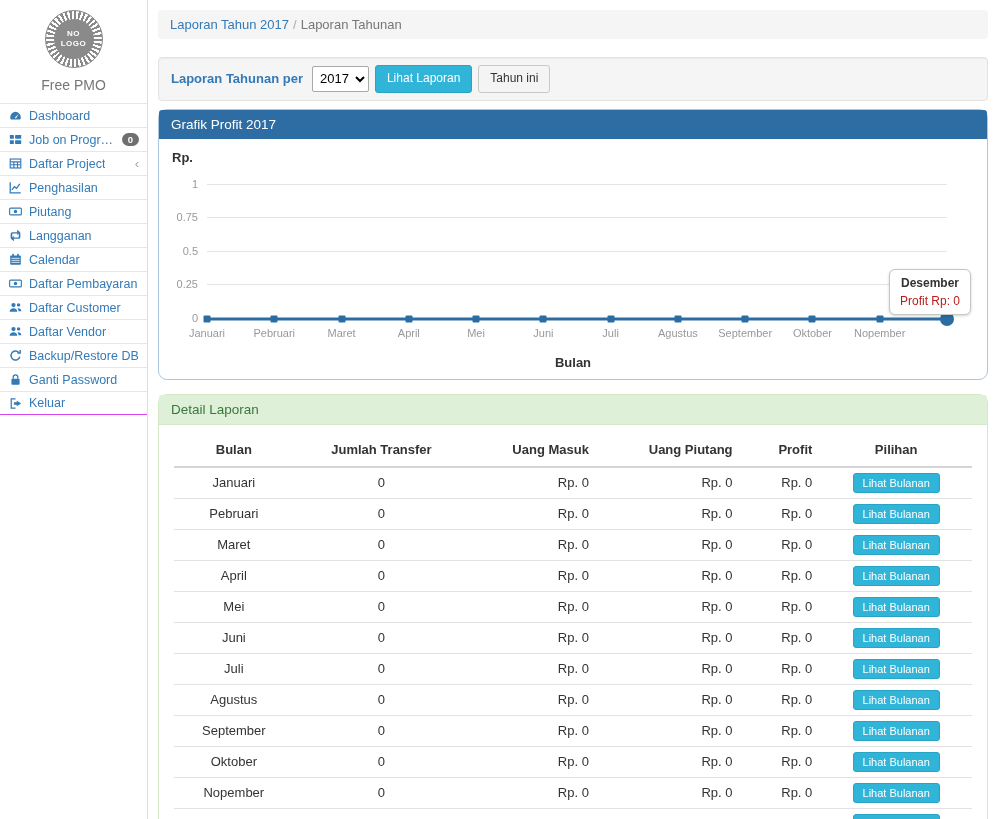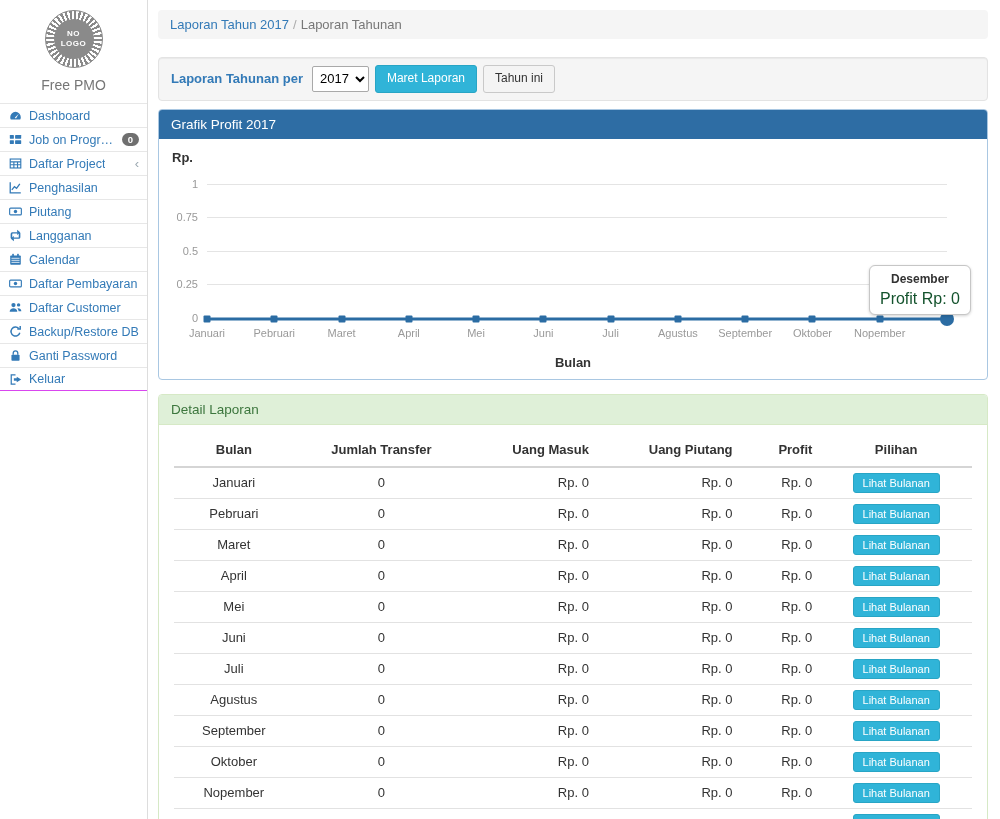--- a/index.html
+++ b/index.html
@@ -36,42 +36,42 @@
   .well{background:#f5f5f5;border:1px solid #e3e3e3;border-radius:4px;padding:7px 12px;
     margin-bottom:8px;display:flex;align-items:center;gap:6px;box-shadow:inset 0 1px 1px rgba(0,0,0,.05)}
   .well-label{color:#337ab7;font-weight:bold;margin-right:3px}
   select{height:26px;min-width:54px;border:1px solid #a9a9a9;border-radius:2px;background:#fff;
     font-size:13px;padding:2px 3px;font-family:inherit}
   .btn{font-size:12px;border-radius:3px;padding:5px 11px;border:1px solid transparent;
     cursor:pointer;font-family:inherit;line-height:1.3}
   .btn-info{background:#30b4d8;border-color:#28a5c5;color:#fff}
   .btn-default{background:#f4f4f4;border-color:#c9c9c9;color:#333}
 
-  .panel{border-radius:4px;background:#fff;margin-top:8px}
+  .panel{border-radius:9px;background:#fff;margin-top:8px}
   .panel-heading{padding:7px 12px;font-size:13.5px;border-radius:3px 3px 0 0}
   .panel-primary{border:1px solid #a9c7e2;margin-bottom:14px}
   .panel-primary .panel-heading{background:#2e6da4;color:#fff}
   .panel-success{border:1px solid #d6e9c6;margin-bottom:16px}
   .panel-success .panel-heading{background:#dff0d8;color:#3c763d;border-bottom:1px solid #d6e9c6}
 
   
   .chart-body{position:relative;height:240px}
   .ylab{position:absolute;top:11px;left:13px;font-weight:bold;color:#333}
   .plot{position:absolute;left:48px;right:40px;top:46px;bottom:60px}
   .gridline{position:absolute;left:0;right:0;height:1px;background:#e4e4e4}
   .ytick{position:absolute;right:calc(100% + 9px);top:-6px;color:#999;font-size:11px;white-space:nowrap}
   .series-line{position:absolute;left:0;right:0;bottom:0;height:3px;transform:translateY(50%)}
   .point{position:absolute;width:7px;height:7px;transform:translate(-50%,50%);border-radius:1px}
   .point-last{width:14px;height:14px;border-radius:50%;transform:translate(-50%,50%)}
   .xtick{position:absolute;top:calc(100% + 8px);transform:translateX(-50%);font-size:11px;color:#999;white-space:nowrap}
   .xaxis-title{position:absolute;bottom:9px;left:0;right:0;text-align:center;font-weight:bold;color:#333}
   .chart-tooltip{position:absolute;right:16px;bottom:64px;background:#fff;border:1px solid #c6c6c6;
     border-radius:6px;padding:6px 10px;text-align:center;box-shadow:0 1px 3px rgba(0,0,0,.18);z-index:3}
   .tt-title{font-weight:bold;color:#333;font-size:12px;margin-bottom:4px}
-  .tt-value{color:#14532d;font-size:16px}
+  .tt-value{color:#b91c1c;font-size:12px}
 
   
   .panel-body{padding:8px 15px 16px}
   table{width:100%;border-collapse:collapse;font-size:13px}
   th{font-weight:bold;padding:9px 8px;border-bottom:2px solid #d5d5d5;color:#333}
   td{padding:5px 8px;border-top:1px solid #e2e2e2;color:#333}
   .c0{text-align:center;width:15%}
   .c1{text-align:center;width:22%}
   .c2{text-align:right;width:16%}
   .c3{text-align:right;width:18%}
@@ -180,20 +180,31 @@
               <circle cx="5.5" cy="5" r="2.6"></circle>
               <path d="M.8 13.2c0-2.6 2.1-4.2 4.7-4.2s4.7 1.6 4.7 4.2z"></path>
               <circle cx="11.8" cy="4.8" r="2.1"></circle>
               <path d="M11.3 8.9c2.2 0 3.9 1.4 3.9 3.6h-3.4c0-1.4-.6-2.7-1.6-3.4z"></path>
             </svg>
           </span>
           <span class="nav-label">Daftar Customer</span>
         </li>
         <li>
           <span class="nav-icon">
+            <svg width="13" height="13" viewBox="0 0 16 16" fill="#337ab7">
+              <circle cx="5.5" cy="5" r="2.6"></circle>
+              <path d="M.8 13.2c0-2.6 2.1-4.2 4.7-4.2s4.7 1.6 4.7 4.2z"></path>
+              <circle cx="11.8" cy="4.8" r="2.1"></circle>
+              <path d="M11.3 8.9c2.2 0 3.9 1.4 3.9 3.6h-3.4c0-1.4-.6-2.7-1.6-3.4z"></path>
+            </svg>
+          </span>
+          <span class="nav-label">Daftar Vendor</span>
+        </li>
+        <li>
+          <span class="nav-icon">
             <svg width="13" height="13" viewBox="0 0 16 16" fill="none" stroke="#337ab7" stroke-width="1.8">
               <path d="M13.3 9.5A5.5 5.5 0 1 1 12 4.3"></path>
               <path d="M13.8 1.2v3.6h-3.6"></path>
             </svg>
           </span>
           <span class="nav-label">Backup/Restore DB</span>
         </li>
         <li>
           <span class="nav-icon">
             <svg width="13" height="13" viewBox="0 0 16 16">
@@ -217,21 +228,21 @@
 
   <main class="content">
 
     <div class="breadcrumb">
       <a>Laporan Tahun 2017</a><span class="crumb-sep">/</span><span>Laporan Tahunan</span>
     </div>
 
     <div class="well">
       <span class="well-label">Laporan Tahunan per</span>
       <select><option value="2017" selected="">2017</option></select>
-      <button class="btn btn-info">Maret Laporan</button>
+      <button class="btn btn-info">Lihat Laporan</button>
       <button class="btn btn-default">Tahun ini</button>
     </div>
 
     <section class="panel panel-primary">
       <div class="panel-heading">Grafik Profit 2017</div>
       <div class="chart-body">
         <div class="ylab">Rp.</div>
         <div class="plot">
             <div class="gridline" style="bottom: 0%;">
               <span class="ytick">0</span>

